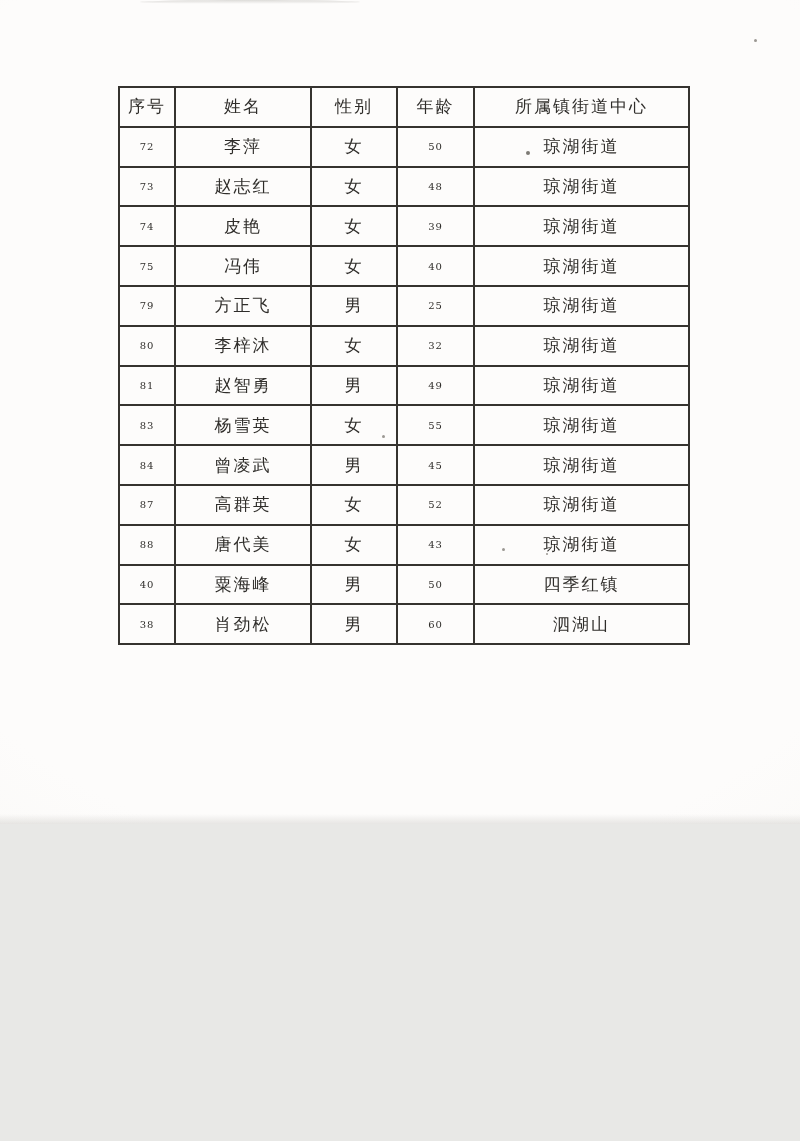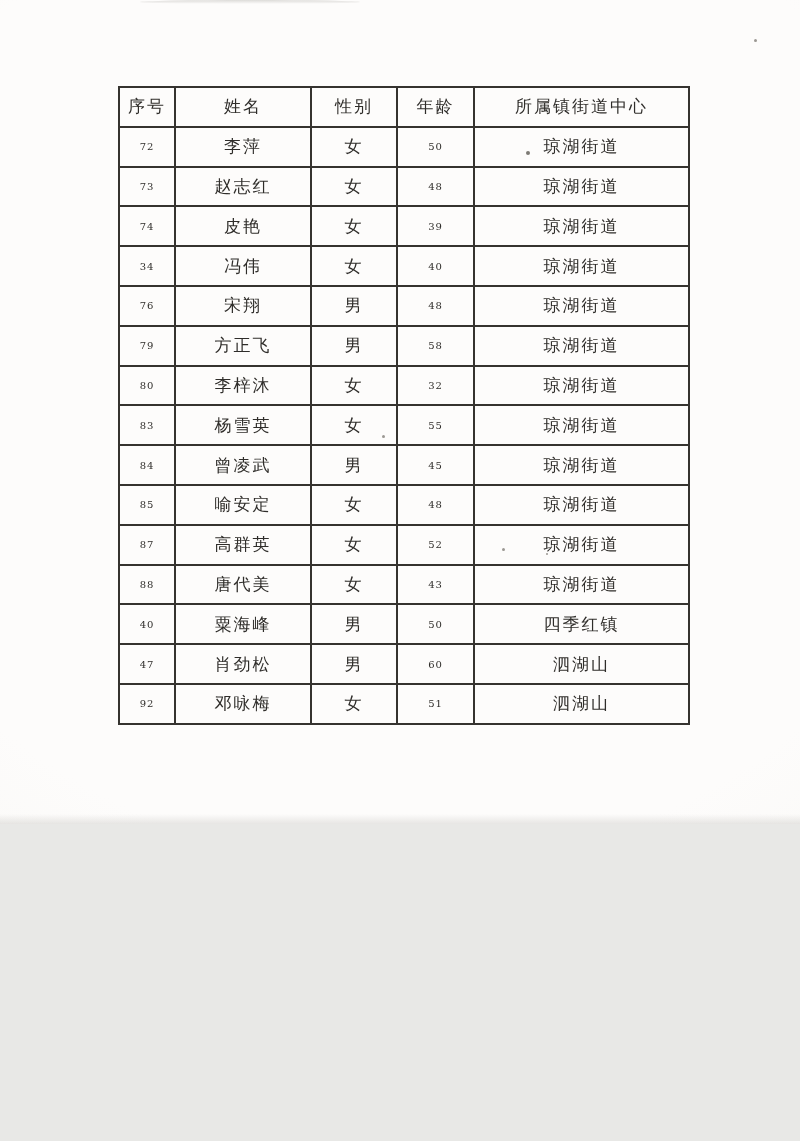--- a/index.html
+++ b/index.html
@@ -124,78 +124,71 @@
 
   <tr>
     <td class="num">74</td>
     <td>皮艳</td>
     <td>女</td>
     <td class="num">39</td>
     <td>琼湖街道</td>
   </tr>
 
   <tr>
-    <td class="num">34</td>
+    <td class="num">75</td>
     <td>冯伟</td>
     <td>女</td>
     <td class="num">40</td>
     <td>琼湖街道</td>
   </tr>
 
-  <tr>
-    <td class="num">76</td>
-    <td>宋翔</td>
-    <td>男</td>
-    <td class="num">48</td>
-    <td>琼湖街道</td>
-  </tr>
 
 
 
   <tr>
     <td class="num">79</td>
     <td>方正飞</td>
     <td>男</td>
-    <td class="num">58</td>
+    <td class="num">25</td>
     <td>琼湖街道</td>
   </tr>
 
   <tr>
     <td class="num">80</td>
     <td>李梓沐</td>
     <td>女</td>
     <td class="num">32</td>
     <td>琼湖街道</td>
   </tr>
 
+  <tr>
+    <td class="num">81</td>
+    <td>赵智勇</td>
+    <td>男</td>
+    <td class="num">49</td>
+    <td>琼湖街道</td>
+  </tr>
 
 
   <tr>
     <td class="num">83</td>
     <td>杨雪英</td>
     <td>女</td>
     <td class="num">55</td>
     <td>琼湖街道</td>
   </tr>
 
   <tr>
     <td class="num">84</td>
     <td>曾凌武</td>
     <td>男</td>
     <td class="num">45</td>
     <td>琼湖街道</td>
   </tr>
 
-  <tr>
-    <td class="num">85</td>
-    <td>喻安定</td>
-    <td>女</td>
-    <td class="num">48</td>
-    <td>琼湖街道</td>
-  </tr>
 
 
   <tr>
     <td class="num">87</td>
     <td>高群英</td>
     <td>女</td>
     <td class="num">52</td>
     <td>琼湖街道</td>
   </tr>
 
@@ -210,34 +203,27 @@
   <tr>
     <td class="num">40</td>
     <td>粟海峰</td>
     <td>男</td>
     <td class="num">50</td>
     <td>四季红镇</td>
   </tr>
 
 
   <tr>
-    <td class="num">47</td>
+    <td class="num">38</td>
     <td>肖劲松</td>
     <td>男</td>
     <td class="num">60</td>
     <td>泗湖山</td>
   </tr>
 
-  <tr>
-    <td class="num">92</td>
-    <td>邓咏梅</td>
-    <td>女</td>
-    <td class="num">51</td>
-    <td>泗湖山</td>
-  </tr>
 </tbody>
     </table>
   </div>
 
   <div class="speck s1"></div>
   <div class="speck s2"></div>
   <div class="speck s3"></div>
   <div class="speck s4"></div>
   <div class="speck s5"></div>
   <div class="speck s6"></div>

